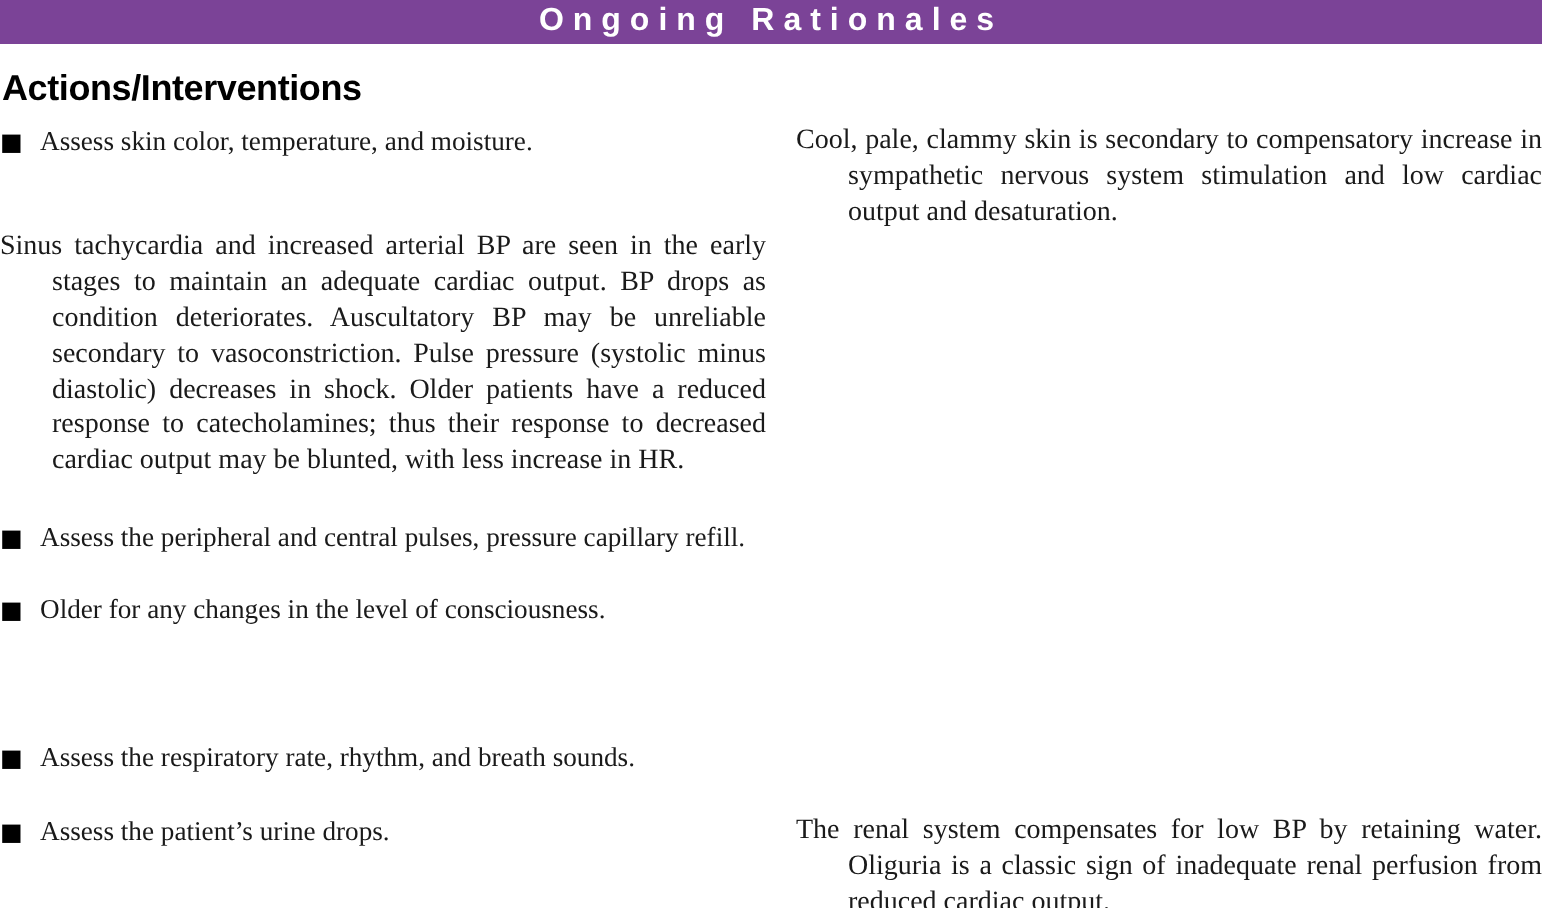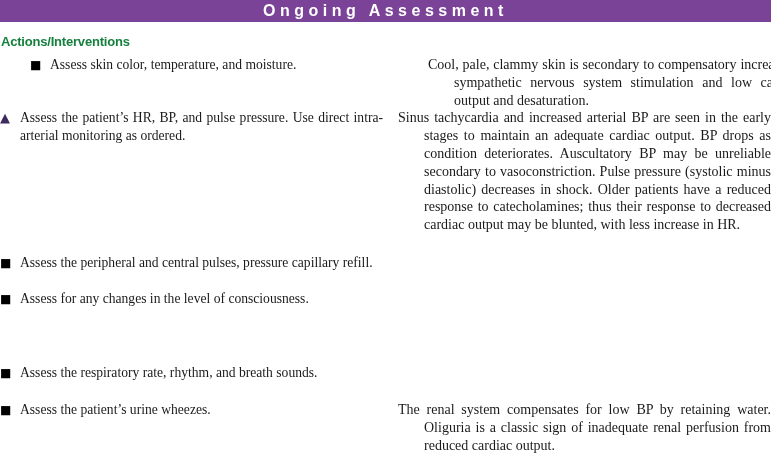--- a/index.html
+++ b/index.html
@@ -26,22 +26,22 @@
     font-family:"Liberation Sans","DejaVu Sans",sans-serif;
     font-weight:bold;font-size:16px;letter-spacing:4.5px;
     white-space:nowrap;
   }
   .col-headers{
     display:grid;grid-template-columns:383px 373px;column-gap:15px;
     margin-top:12px;
   }
   .col-headers .col-h{
     font-family:"Liberation Sans","DejaVu Sans",sans-serif;
-    font-weight:bold;font-size:13px;letter-spacing:-0.2px;
-    color:#15803d;
+    font-weight:bold;font-size:18px;letter-spacing:-0.2px;
+    color:#000000;
     padding-left:1px;
   }
   .assessment-table{margin-top:7px;}
   .t-row{
     display:grid;grid-template-columns:383px 373px;column-gap:15px;
     align-items:start;
   }
   .action-cell{
     font-size:13.6px;line-height:17.8px;
     text-align:justify;
@@ -57,60 +57,59 @@
   .bullet[data-bullet="triangle"]{
     color:var(--triangle-bullet);
     font-size:13px;
   }
   .rationale-cell{
     font-size:14px;line-height:17.8px;
     text-align:justify;
     padding-left:26px;text-indent:-26px;
   }
   
-  .t-row:nth-child(1){min-height:51px;padding-left:30px;}
+  .t-row:nth-child(1){min-height:51px;}
   .t-row:nth-child(2){min-height:145px;}
   .t-row:nth-child(3){min-height:36px;}
   .t-row:nth-child(4){min-height:74px;}
   .t-row:nth-child(5){min-height:37px;gap:46px;}
   .t-row:nth-child(6){min-height:54px;}
 </style>
 </head>
 <body>
 
 <div class="header-bar">
-  <span class="title">Ongoing Assessment</span>
+  <span class="title">Ongoing Rationales</span>
 </div>
 
 <div class="col-headers">
   <div class="col-h">Actions/Interventions</div>
 </div>
 
 <div class="assessment-table">
 
   <div class="t-row">
     <div class="action-cell"><span class="bullet" data-bullet="square">■</span><span>Assess skin color, temperature, and moisture.</span></div>
     <div class="rationale-cell">Cool, pale, clammy skin is secondary to compensatory increase in sympathetic nervous system stimulation and low cardiac output and desaturation.</div>
   </div>
 
   <div class="t-row">
-    <div class="action-cell"><span class="bullet" data-bullet="triangle">▲</span><span>Assess the patient’s HR, BP, and pulse pressure. Use direct intra-arterial monitoring as ordered.</span></div>
     <div class="rationale-cell">Sinus tachycardia and increased arterial BP are seen in the early stages to maintain an adequate cardiac output. BP drops as condition deteriorates. Auscultatory BP may be unreliable secondary to vasoconstriction. Pulse pressure (systolic minus diastolic) decreases in shock. Older patients have a reduced response to catecholamines; thus their response to decreased cardiac output may be blunted, with less increase in HR.</div>
   </div>
 
   <div class="t-row">
     <div class="action-cell"><span class="bullet" data-bullet="square">■</span><span>Assess the peripheral and central pulses, pressure capillary refill.</span></div>
   </div>
 
   <div class="t-row">
-    <div class="action-cell"><span class="bullet" data-bullet="square">■</span><span>Assess for any changes in the level of consciousness.</span></div>
+    <div class="action-cell"><span class="bullet" data-bullet="square">■</span><span>Older for any changes in the level of consciousness.</span></div>
   </div>
 
   <div class="t-row">
     <div class="action-cell"><span class="bullet" data-bullet="square">■</span><span>Assess the respiratory rate, rhythm, and breath sounds.</span></div>
   </div>
 
   <div class="t-row">
-    <div class="action-cell"><span class="bullet" data-bullet="square">■</span><span>Assess the patient’s urine wheezes.</span></div>
+    <div class="action-cell"><span class="bullet" data-bullet="square">■</span><span>Assess the patient’s urine drops.</span></div>
     <div class="rationale-cell">The renal system compensates for low BP by retaining water. Oliguria is a classic sign of inadequate renal perfusion from reduced cardiac output.</div>
   </div>
 
 </div>
 
 </body></html>

